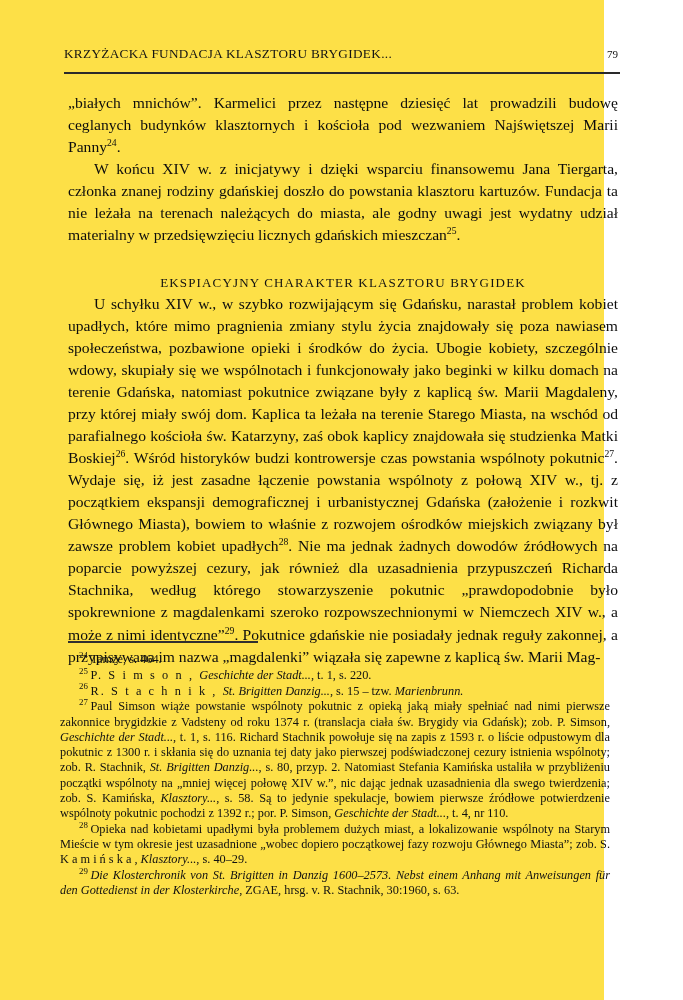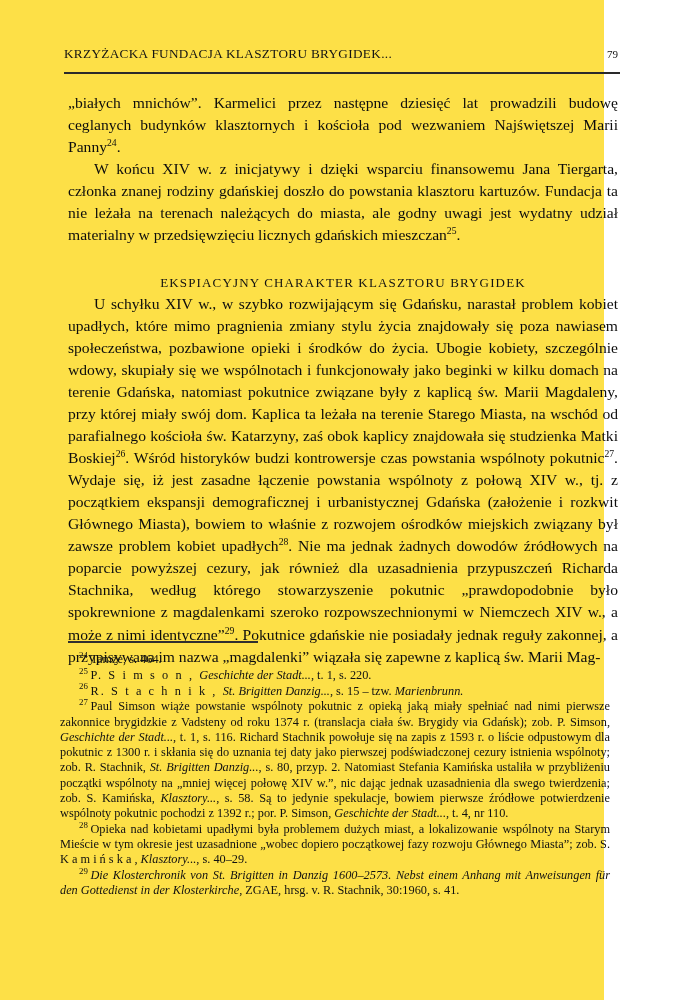--- a/index.html
+++ b/index.html
@@ -151,16 +151,16 @@
 
   </div>
 
   <div class="footnote-rule"></div>
   <div class="footnotes" id="footnotes">
       <p><sup>24</sup><span>Tamże, s. 464.</span></p>
       <p><sup>25</sup><span class="sp">P. S i m s o n , </span><i>Geschichte der Stadt...</i><span>, t. 1, s. 220.</span></p>
       <p><sup>26</sup><span class="sp">R. S t a c h n i k , </span><i>St. Brigitten Danzig...</i><span>, s. 15 – tzw. </span><i>Marienbrunn.</i></p>
       <p><sup>27</sup><span>Paul Simson wiąże powstanie wspólnoty pokutnic z opieką jaką miały spełniać nad nimi pierwsze zakonnice brygidzkie z Vadsteny od roku 1374 r. (translacja ciała św. Brygidy via Gdańsk); zob. P. Simson, </span><i>Geschichte der Stadt...</i><span>, t. 1, s. 116. Richard Stachnik powołuje się na zapis z 1593 r. o liście odpustowym dla pokutnic z 1300 r. i skłania się do uznania tej daty jako pierwszej podświadczonej cezury istnienia wspólnoty; zob. R. Stachnik, </span><i>St. Brigitten Danzig...</i><span>, s. 80, przyp. 2. Natomiast Stefania Kamińska ustaliła w przybliżeniu początki wspólnoty na „mniej więcej połowę XIV w.”, nic dając jednak uzasadnienia dla swego twierdzenia; zob. S. Kamińska, </span><i>Klasztory...</i><span>, s. 58. Są to jedynie spekulacje, bowiem pierwsze źródłowe potwierdzenie wspólnoty pokutnic pochodzi z 1392 r.; por. P. Simson, </span><i>Geschichte der Stadt...</i><span>, t. 4, nr 110.</span></p>
       <p><sup>28</sup><span>Opieka nad kobietami upadłymi była problemem dużych miast, a lokalizowanie wspólnoty na Starym Mieście w tym okresie jest uzasadnione „wobec dopiero początkowej fazy rozwoju Głównego Miasta”; zob. S. K a m i ń s k a , </span><i>Klasztory...</i><span>, s. 40–29.</span></p>
-      <p><sup>29</sup><i>Die Klosterchronik von St. Brigitten in Danzig 1600–2573. Nebst einem Anhang mit Anweisungen für den Gottedienst in der Klosterkirche</i><span>, ZGAE, hrsg. v. R. Stachnik, 30:1960, s. 41.</span></p>
+      <p><sup>29</sup><i>Die Klosterchronik von St. Brigitten in Danzig 1600–2573. Nebst einem Anhang mit Anweisungen für den Gottedienst in der Klosterkirche</i><span>, ZGAE, hrsg. v. R. Stachnik, 30:1960, s. 63.</span></p>
     </div>
 
 </div>
 
 </body></html>

